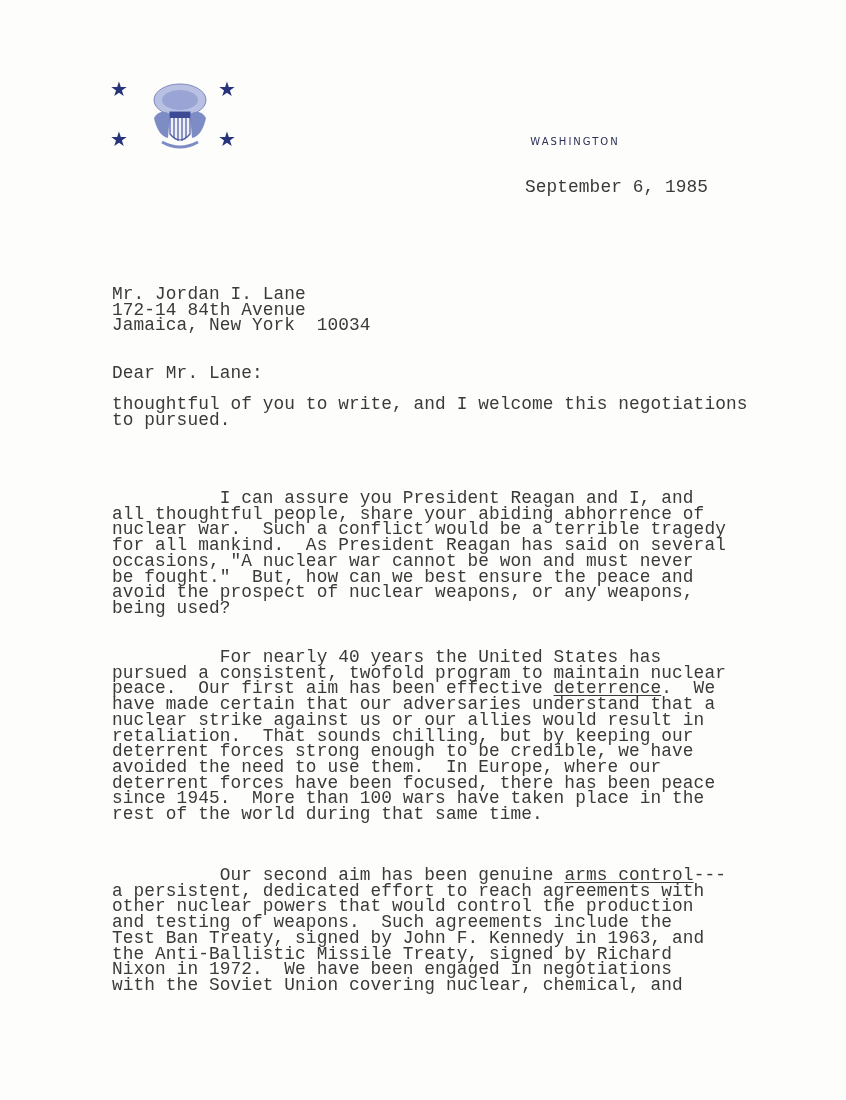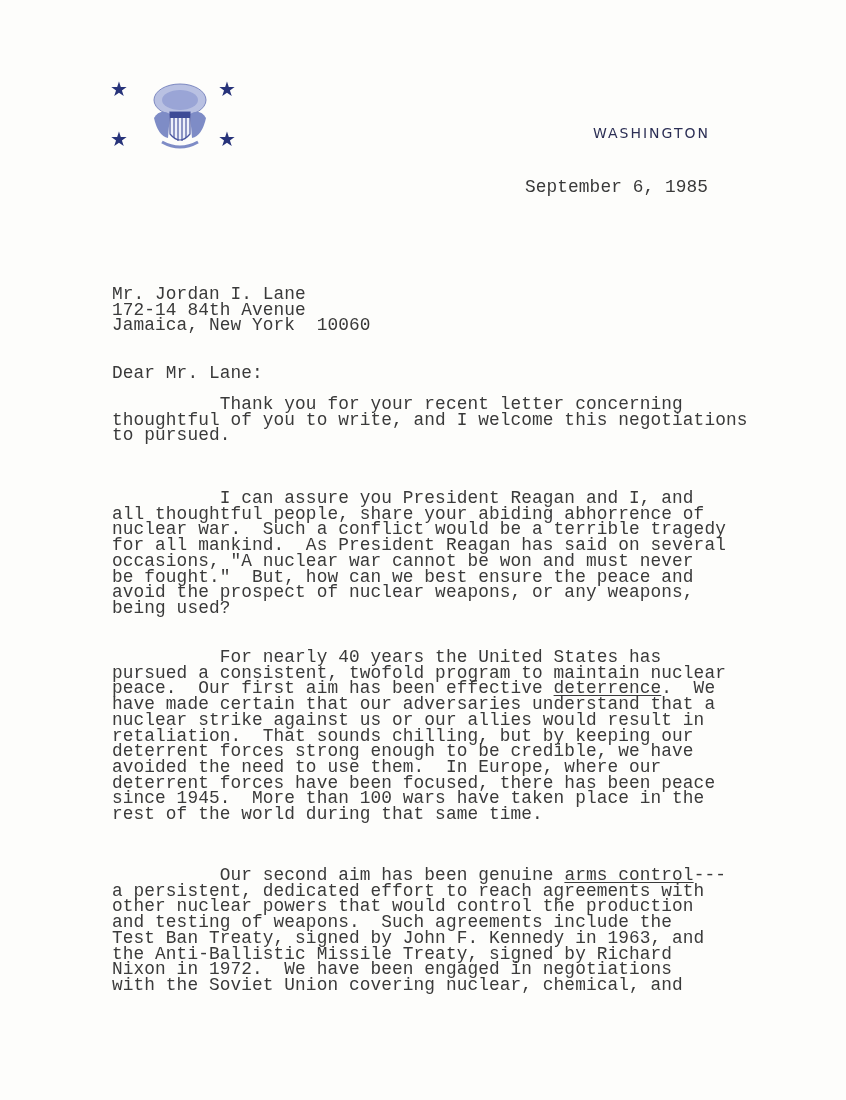--- a/index.html
+++ b/index.html
@@ -2,21 +2,21 @@
 <html><head>
 <meta charset="utf-8">
 <style>
   html, body { margin:0; padding:0; }
   body { width:846px; height:1100px; background:#fdfdfb; position:relative; overflow:hidden; font-family:"Liberation Mono", "DejaVu Sans Mono", monospace; color:#3a3a3a; }
   .seal-block { position:absolute; left:110px; top:78px; width:135px; height:80px; }
   .star { position:absolute; width:18px; height:18px; color:#27337a; font-size:20px; line-height:18px; text-align:center; font-family:"DejaVu Sans", sans-serif; }
   .seal { position:absolute; left:30px; top:0px; width:80px; height:80px; }
   .letterhead { position:absolute; left:440px; top:112px; width:270px; text-align:center; font-family:"DejaVu Sans", sans-serif; color:#2c2f55; }
   .lh-title { font-size:14px; letter-spacing:3px; }
-  .lh-sub { font-size:14px; letter-spacing:2px; margin-top:13px;text-align:right; }
+  .lh-sub { font-size:10px; letter-spacing:2px; margin-top:24px; }
   .date { position:absolute; left:493px; top:180px; font-size:17.8px; letter-spacing:0.2px; }
   .text { font-size:17.8px; line-height:15.7px; white-space:pre; position:absolute; left:112px; letter-spacing:0.1px; }
   .u { text-decoration:underline; text-underline-offset:2px; }
 </style>
 </head>
 <body>
 
 <div class="seal-block">
   <span class="star" style="left:0;top:2px;">★</span>
   <span class="star" style="left:108px;top:2px;">★</span>
@@ -38,23 +38,23 @@
     <path d="M22 64 Q40 74 58 64" stroke="#7e8cc6" stroke-width="3" fill="none"></path>
   </svg>
 </div>
 
 <div class="letterhead">
   <div class="lh-sub">WASHINGTON</div>
 </div>
 
 <div class="date text" style="left:493px; top:180px;margin-left:32px;">September 6, 1985</div>
 
-<div class="text" style="top:287px;"><div>Mr. Jordan I. Lane</div><div>172-14 84th Avenue</div><div>Jamaica, New York  10060</div></div>
+<div class="text" style="top:287px;"><div>Mr. Jordan I. Lane</div><div>172-14 84th Avenue</div><div>Jamaica, New York  10034</div></div>
 
 <div class="text" style="top:366px;">Dear Mr. Lane:</div>
 
-<div class="text" style="top:397px;"><div>          Thank you for your recent letter concerning</div><div>thoughtful of you to write, and I welcome this negotiations</div><div>to pursued.</div></div>
+<div class="text" style="top:397px;"><div>thoughtful of you to write, and I welcome this negotiations</div><div>to pursued.</div></div>
 
 <div class="text" style="top:491px;"><div>          I can assure you President Reagan and I, and</div><div>all thoughtful people, share your abiding abhorrence of</div><div>nuclear war.  Such a conflict would be a terrible tragedy</div><div>for all mankind.  As President Reagan has said on several</div><div>occasions, "A nuclear war cannot be won and must never</div><div>be fought."  But, how can we best ensure the peace and</div><div>avoid the prospect of nuclear weapons, or any weapons,</div><div>being used?</div></div>
 
 <div class="text" style="top:650px;"><div>          For nearly 40 years the United States has</div><div>pursued a consistent, twofold program to maintain nuclear</div><div><span>peace.  Our first aim has been effective </span><span class="u">deterrence</span><span>.  We</span></div><div>have made certain that our adversaries understand that a</div><div>nuclear strike against us or our allies would result in</div><div>retaliation.  That sounds chilling, but by keeping our</div><div>deterrent forces strong enough to be credible, we have</div><div>avoided the need to use them.  In Europe, where our</div><div>deterrent forces have been focused, there has been peace</div><div>since 1945.  More than 100 wars have taken place in the</div><div>rest of the world during that same time.</div></div>
 
 <div class="text" style="top:868px;"><div><span>          Our second aim has been genuine </span><span class="u">arms control</span><span>---</span></div><div>a persistent, dedicated effort to reach agreements with</div><div>other nuclear powers that would control the production</div><div>and testing of weapons.  Such agreements include the</div><div>Test Ban Treaty, signed by John F. Kennedy in 1963, and</div><div>the Anti-Ballistic Missile Treaty, signed by Richard</div><div>Nixon in 1972.  We have been engaged in negotiations</div><div>with the Soviet Union covering nuclear, chemical, and</div></div>
 
 </body></html>

